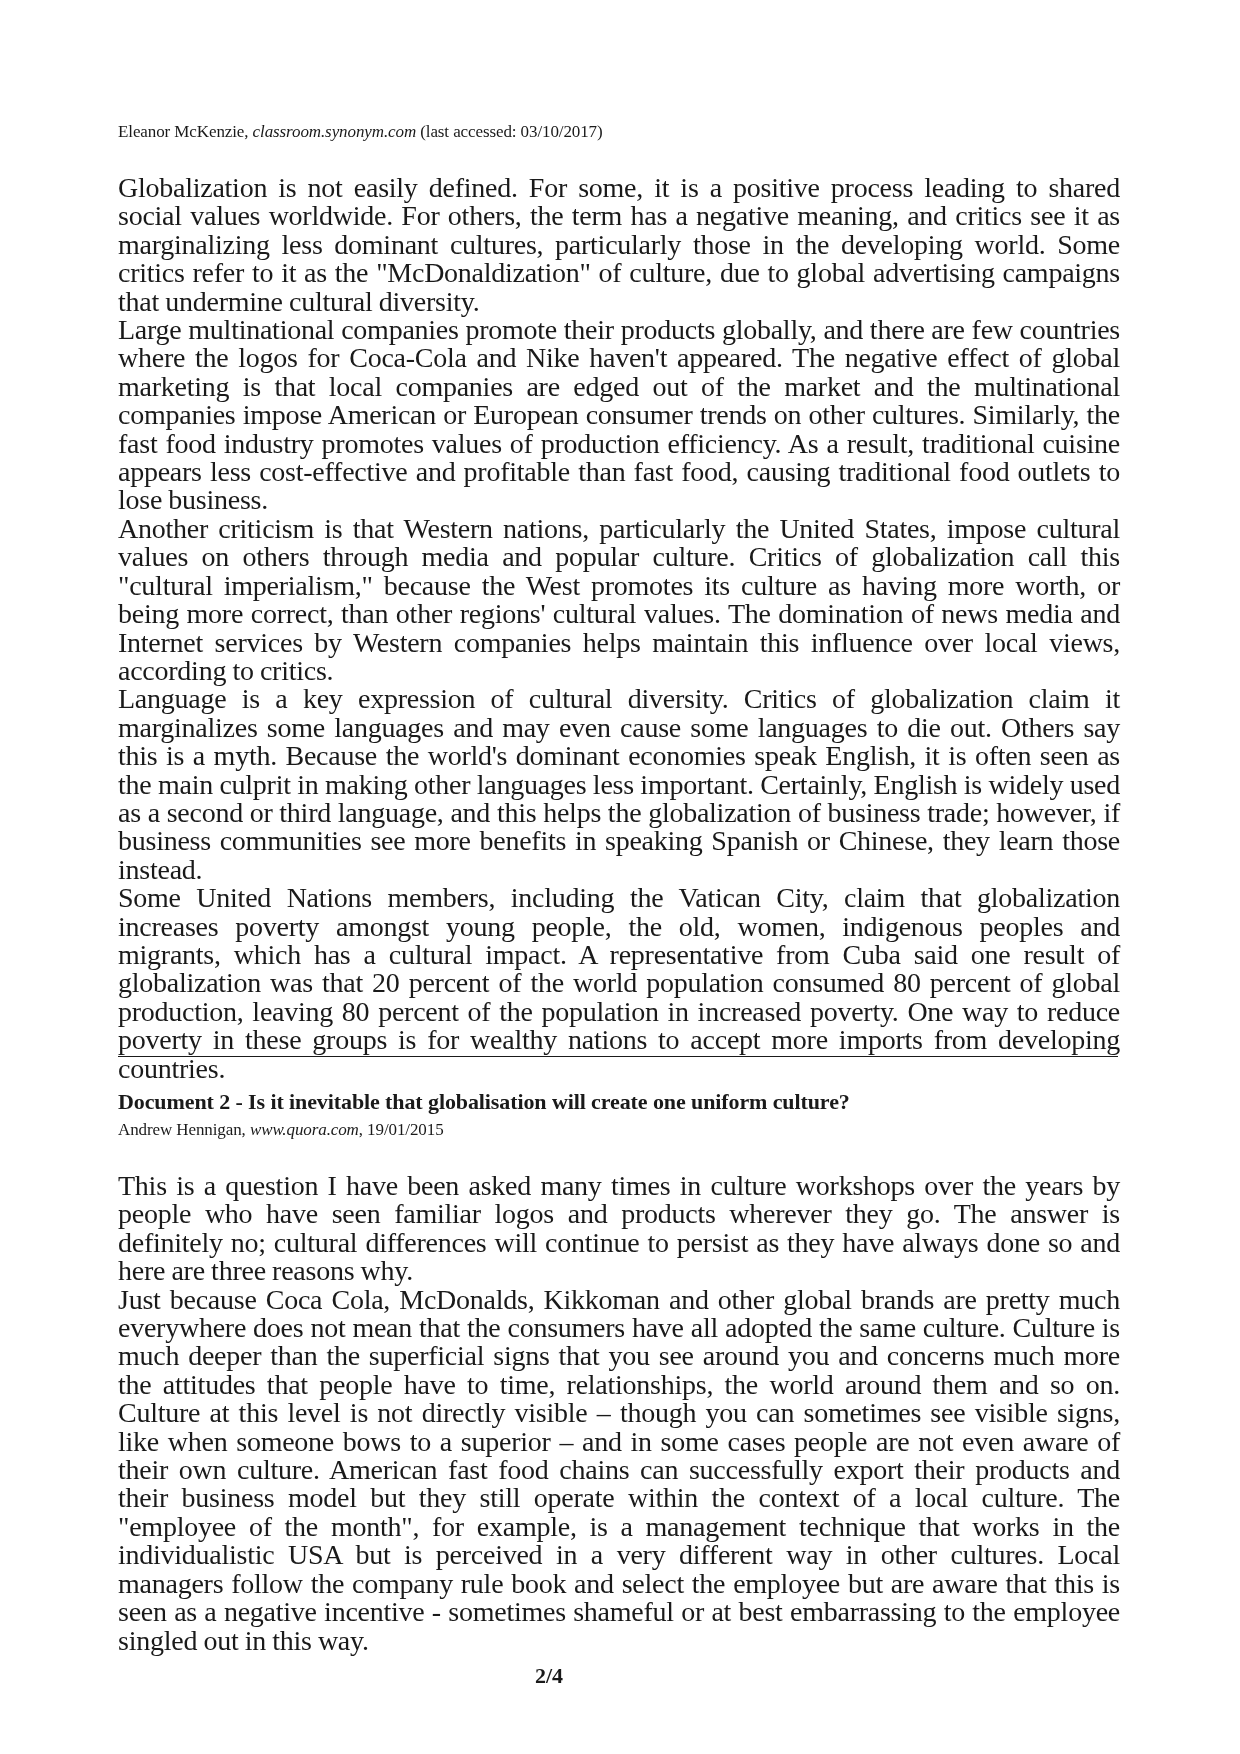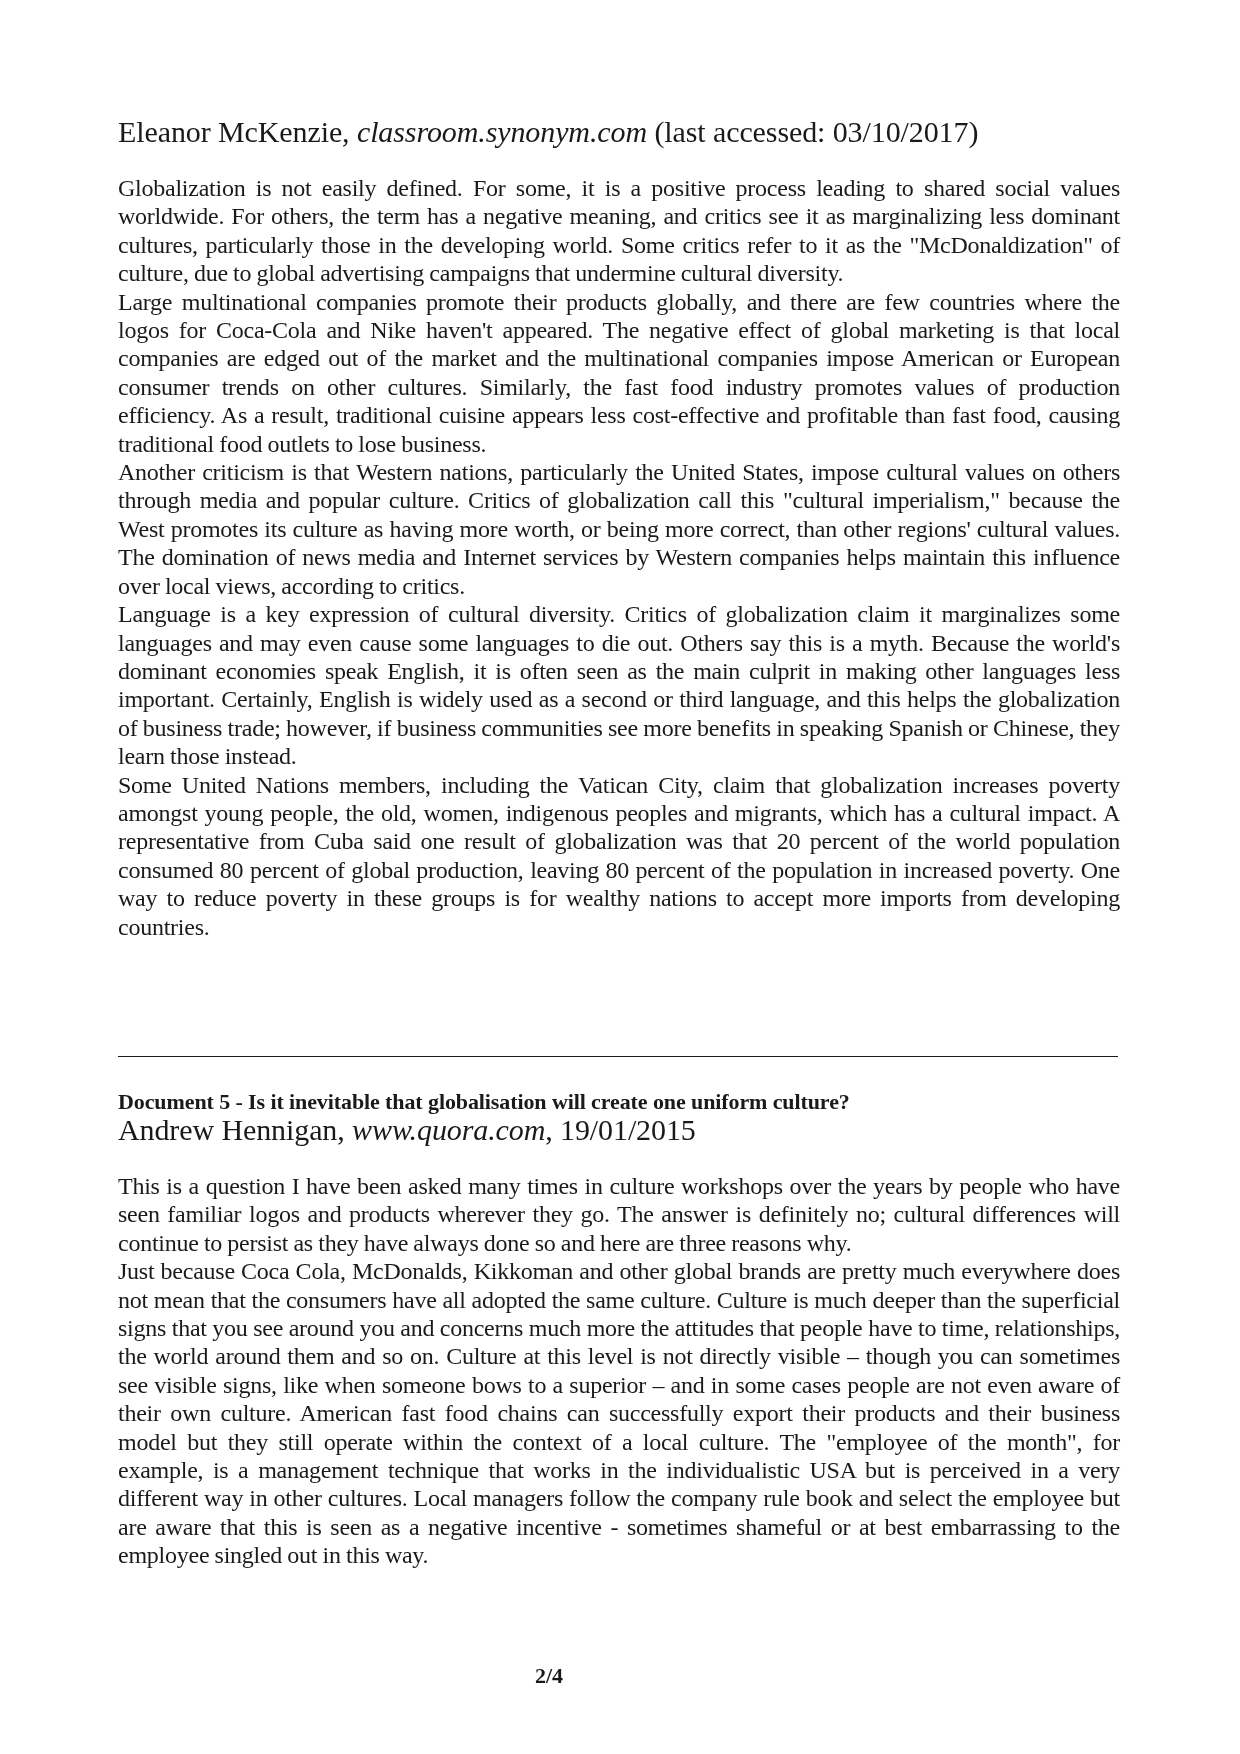--- a/index.html
+++ b/index.html
@@ -22,32 +22,32 @@
       width: 1002px;
     }
     .doc-title {
       font-weight: bold;
       font-size: 22px;
       line-height: 28px;
       margin: 0;
       letter-spacing: -0.1px;
     }
     .doc-source {
-      font-size: 30px;
+      font-size: 17px;
       line-height: 28px;
       margin: 0;
       letter-spacing: -0.1px;
     }
     .doc-source i { font-style: italic; }
     .body {
       margin-top: 28px;
     }
     .body p {
       margin: 0;
-      font-size: 24px;
+      font-size: 28px;
       line-height: 28.4px;
       text-align: justify;
       letter-spacing: -0.25px;
       word-spacing: -0.5px;
     }
     .divider {
       position: absolute;
       left: 118px;
       top: 1056px;
       width: 1000px;
@@ -81,21 +81,21 @@
     <p>Large multinational companies promote their products globally, and there are few countries where the logos for Coca-Cola and Nike haven't appeared. The negative effect of global marketing is that local companies are edged out of the market and the multinational companies impose American or European consumer trends on other cultures. Similarly, the fast food industry promotes values of production efficiency. As a result, traditional cuisine appears less cost-effective and profitable than fast food, causing traditional food outlets to lose business.</p>
     <p>Another criticism is that Western nations, particularly the United States, impose cultural values on others through media and popular culture. Critics of globalization call this "cultural imperialism," because the West promotes its culture as having more worth, or being more correct, than other regions' cultural values. The domination of news media and Internet services by Western companies helps maintain this influence over local views, according to critics.</p>
     <p>Language is a key expression of cultural diversity. Critics of globalization claim it marginalizes some languages and may even cause some languages to die out. Others say this is a myth. Because the world's dominant economies speak English, it is often seen as the main culprit in making other languages less important. Certainly, English is widely used as a second or third language, and this helps the globalization of business trade; however, if business communities see more benefits in speaking Spanish or Chinese, they learn those instead.</p>
     <p>Some United Nations members, including the Vatican City, claim that globalization increases poverty amongst young people, the old, women, indigenous peoples and migrants, which has a cultural impact. A representative from Cuba said one result of globalization was that 20 percent of the world population consumed 80 percent of global production, leaving 80 percent of the population in increased poverty. One way to reduce poverty in these groups is for wealthy nations to accept more imports from developing countries.</p>
   </div>
 </div>
 
 <div class="divider"></div>
 
 <div class="doc2">
-  <p class="doc-title">Document 5 - Is it inevitable that globalisation will create one uniform culture?</p>
+  <p class="doc-title">Document 2 - Is it inevitable that globalisation will create one uniform culture?</p>
   <p class="doc-source"><span>Andrew Hennigan, </span><i>www.quora.com</i><span>, 19/01/2015</span></p>
   <div class="body">
     <p>This is a question I have been asked many times in culture workshops over the years by people who have seen familiar logos and products wherever they go. The answer is definitely no; cultural differences will continue to persist as they have always done so and here are three reasons why.</p>
     <p>Just because Coca Cola, McDonalds, Kikkoman and other global brands are pretty much everywhere does not mean that the consumers have all adopted the same culture. Culture is much deeper than the superficial signs that you see around you and concerns much more the attitudes that people have to time, relationships, the world around them and so on. Culture at this level is not directly visible – though you can sometimes see visible signs, like when someone bows to a superior – and in some cases people are not even aware of their own culture. American fast food chains can successfully export their products and their business model but they still operate within the context of a local culture. The "employee of the month", for example, is a management technique that works in the individualistic USA but is perceived in a very different way in other cultures. Local managers follow the company rule book and select the employee but are aware that this is seen as a negative incentive - sometimes shameful or at best embarrassing to the employee singled out in this way.</p>
   </div>
 </div>
 
 <div class="page-number">2/4</div>
 
 </body></html>

